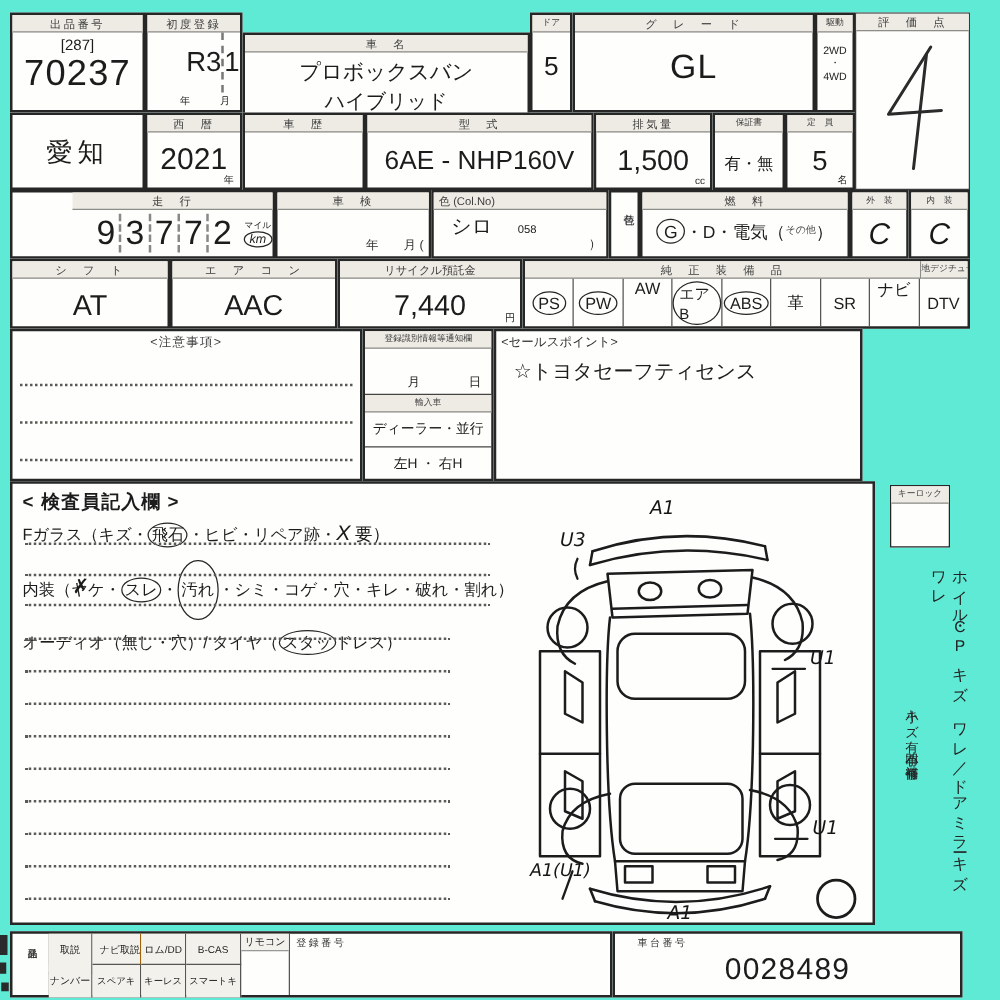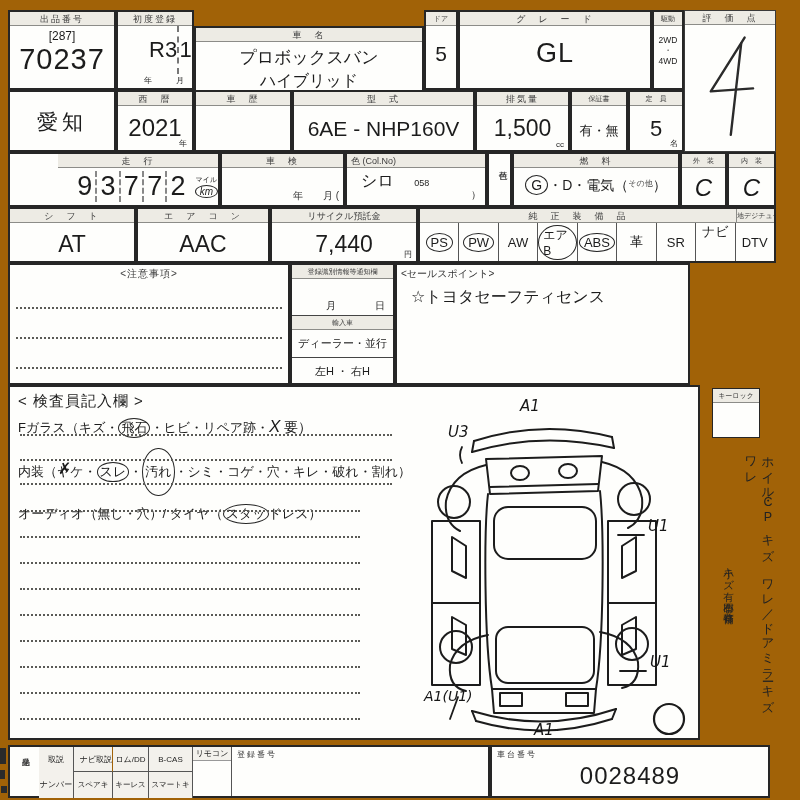--- a/index.html
+++ b/index.html
@@ -1,16 +1,16 @@
 <!DOCTYPE html>
 <html><head>
 <meta charset="utf-8">
 <style>
   html,body{margin:0;padding:0;background:#ffffff;}
-  #stage{position:relative;width:800px;height:800px;background:#a16207;overflow:hidden;
+  #stage{position:relative;width:800px;height:800px;background:#5eead4;overflow:hidden;
          font-family:"Liberation Sans","DejaVu Sans",sans-serif;color:#1c1c1c;}
   .cell{position:absolute;border:2px solid #262626;background:#fefefc;box-sizing:border-box;}
   .thin{border-width:1.5px;}
   .hdr{font-size:9px;color:#3c3c3c;background:#edebe4;text-align:center;letter-spacing:2px;
        border-bottom:1px solid #8c8c88;padding:2px 0 1px 0;line-height:10px;white-space:nowrap;overflow:hidden;}
   .hdr.tiny{font-size:7px;letter-spacing:0;}
   .val{text-align:center;}
   .abs{position:absolute;box-sizing:border-box;}
   .hand{font-style:italic;color:#191919;}
   .vert{writing-mode:vertical-rl;text-orientation:upright;}
@@ -177,21 +177,21 @@
   <div class="cell" style="left:418px;top:207px;width:358px;height:56px;">
     <div class="hdr" style="position:absolute;left:0;top:0;width:316px;border-right:1px solid #8c8c88;">純　正　装　備　品</div>
     <div class="hdr tiny" style="position:absolute;left:317px;top:0;width:37px;">地デジチューナー有</div>
     <div style="position:absolute;left:0;top:14px;bottom:0;right:0;display:flex;">
       <div style="flex:1;border-right:1px solid #555;display:flex;align-items:center;justify-content:center;font-size:13px;">
           <span class="circled">PS</span>
         </div>
       <div style="flex:1;border-right:1px solid #555;display:flex;align-items:center;justify-content:center;font-size:13px;">
           <span class="circled">PW</span>
         </div>
-      <div style="flex:1;border-right:1px solid #555;display:flex;align-items:center;justify-content:center;font-size:13px;">
+      <div style="flex:1;border-right:1px solid #555;display:flex;justify-content:center;font-size:13px;">
           <span>AW</span>
         </div>
       <div style="flex:1;border-right:1px solid #555;display:flex;align-items:center;justify-content:center;font-size:12px;">
           <span class="circled">エアB</span>
         </div>
       <div style="flex:1;border-right:1px solid #555;display:flex;align-items:center;justify-content:center;font-size:13px;">
           <span class="circled">ABS</span>
         </div>
       <div style="flex:1;border-right:1px solid #555;display:flex;align-items:center;justify-content:center;font-size:13px;">
           <span>革</span>
@@ -225,21 +225,21 @@
     <div style="position:absolute;left:0;top:65px;width:100%;height:27px;border-bottom:1.5px solid #444;text-align:center;font-size:11px;line-height:27px;">ディーラー・並行</div>
     <div style="position:absolute;left:0;top:94px;width:100%;text-align:center;font-size:11px;line-height:24px;">左H ・ 右H</div>
   </div>
 
   <div class="cell" style="left:395px;top:263px;width:295px;height:122px;">
     <div style="font-size:10px;color:#333;margin:2px 0 0 4px;">&lt;セールスポイント&gt;</div>
     <div style="font-size:16px;margin:6px 0 0 14px;">☆トヨタセーフティセンス</div>
   </div>
 
   <div class="cell" style="left:8px;top:385px;width:692px;height:355px;">
-    <div style="font-size:15px;font-weight:normal;margin:5px 0 0 8px;letter-spacing:1px;">&lt; 検査員記入欄 &gt;</div>
+    <div style="font-size:15px;font-weight:bold;margin:5px 0 0 8px;letter-spacing:1px;">&lt; 検査員記入欄 &gt;</div>
 
     <div style="font-size:13px;margin:6px 4px 0 8px;white-space:nowrap;">
       <span>Fガラス（キズ・</span><span class="circled" style="padding:0 2px;">飛石</span><span>・ヒビ・リペア跡・</span><span class="hand" style="font-size:17px;">X</span> <span style="font-size:14px;">要）</span>
     </div>
     <div class="dashline" style="left:10px;top:47px;width:372px;"></div>
 
     <div style="font-size:13px;margin:10px 0 0 8px;white-space:nowrap;">
       <span>内装（</span><span class="xwrap"><span>ヤケ</span><span class="xover">✗</span></span><span>・</span><span class="circled" style="padding:0 2px;">スレ</span><span>・</span><span class="circled" style="padding:14px 2px;">汚れ</span><span>・シミ・コゲ・穴・キレ・破れ・割れ）</span>
     </div>
     <div class="dashline" style="left:10px;top:72px;width:372px;"></div>
@@ -345,21 +345,21 @@
     <div class="abs" style="left:64px;top:25px;width:39px;height:26px;border-right:1px solid #555;background:#f3f1ec;font-size:7.5px;text-align:center;line-height:26px;">スペアキー</div>
     <div class="abs" style="left:103px;top:25px;width:36px;height:26px;border-right:1px solid #555;background:#f3f1ec;font-size:7.5px;text-align:center;line-height:26px;">キーレス</div>
     <div class="abs" style="left:139px;top:25px;width:44px;height:26px;border-right:1px solid #555;background:#f3f1ec;font-size:7.5px;text-align:center;line-height:26px;">スマートキー</div>
 
     <div class="abs" style="left:222px;top:0;width:256px;height:100%;">
       <div style="font-size:8px;color:#333;margin:2px 0 0 5px;letter-spacing:2px;">登録番号</div>
     </div>
   </div>
 
   <div class="cell" style="left:490px;top:745px;width:280px;height:53px;">
-    <div style="font-size:8px;color:#333;margin:2px 0 0 5px;letter-spacing:2px;">車台番号</div>
+    <div style="font-size:8px;color:#333;margin:2px 0 0 18px;letter-spacing:2px;">車台番号</div>
     <div style="text-align:center;font-size:24px;margin-top:2px;letter-spacing:1px;">0028489</div>
   </div>
 
   <div class="abs" style="left:0;top:748px;width:6px;height:16px;background:#2a2a2a;"></div>
   <div class="abs" style="left:0;top:770px;width:5px;height:9px;background:#2a2a2a;"></div>
   <div class="abs" style="left:1px;top:786px;width:6px;height:7px;background:#2a2a2a;"></div>
 
 </div>
 
 </body></html>

